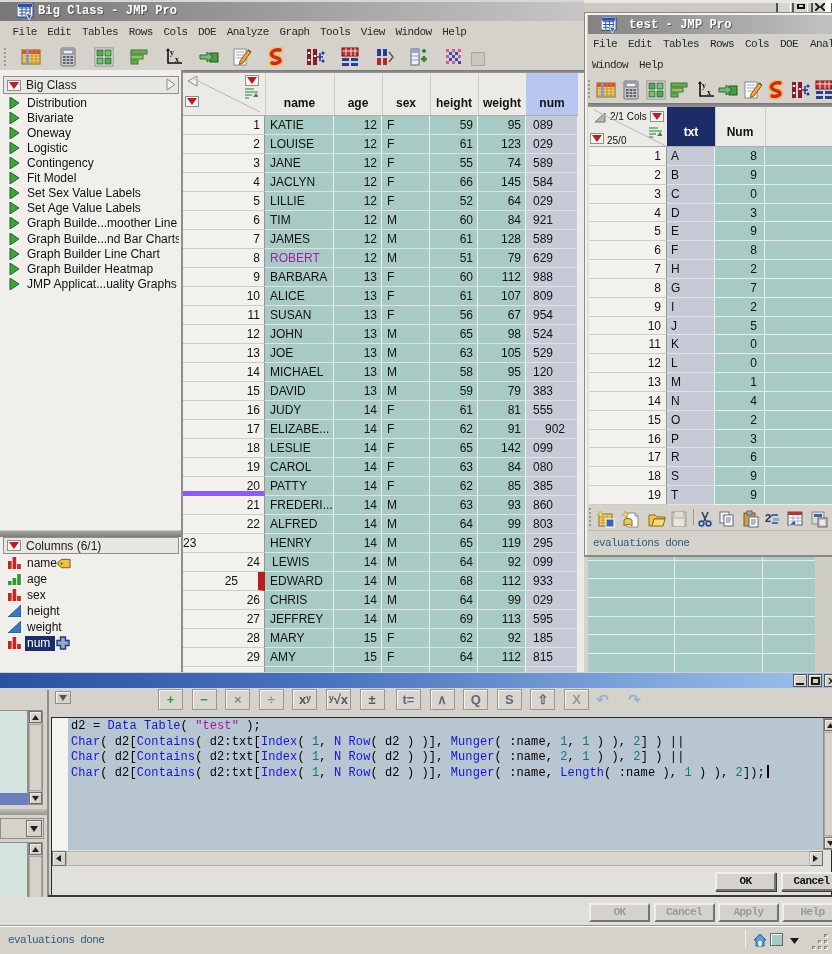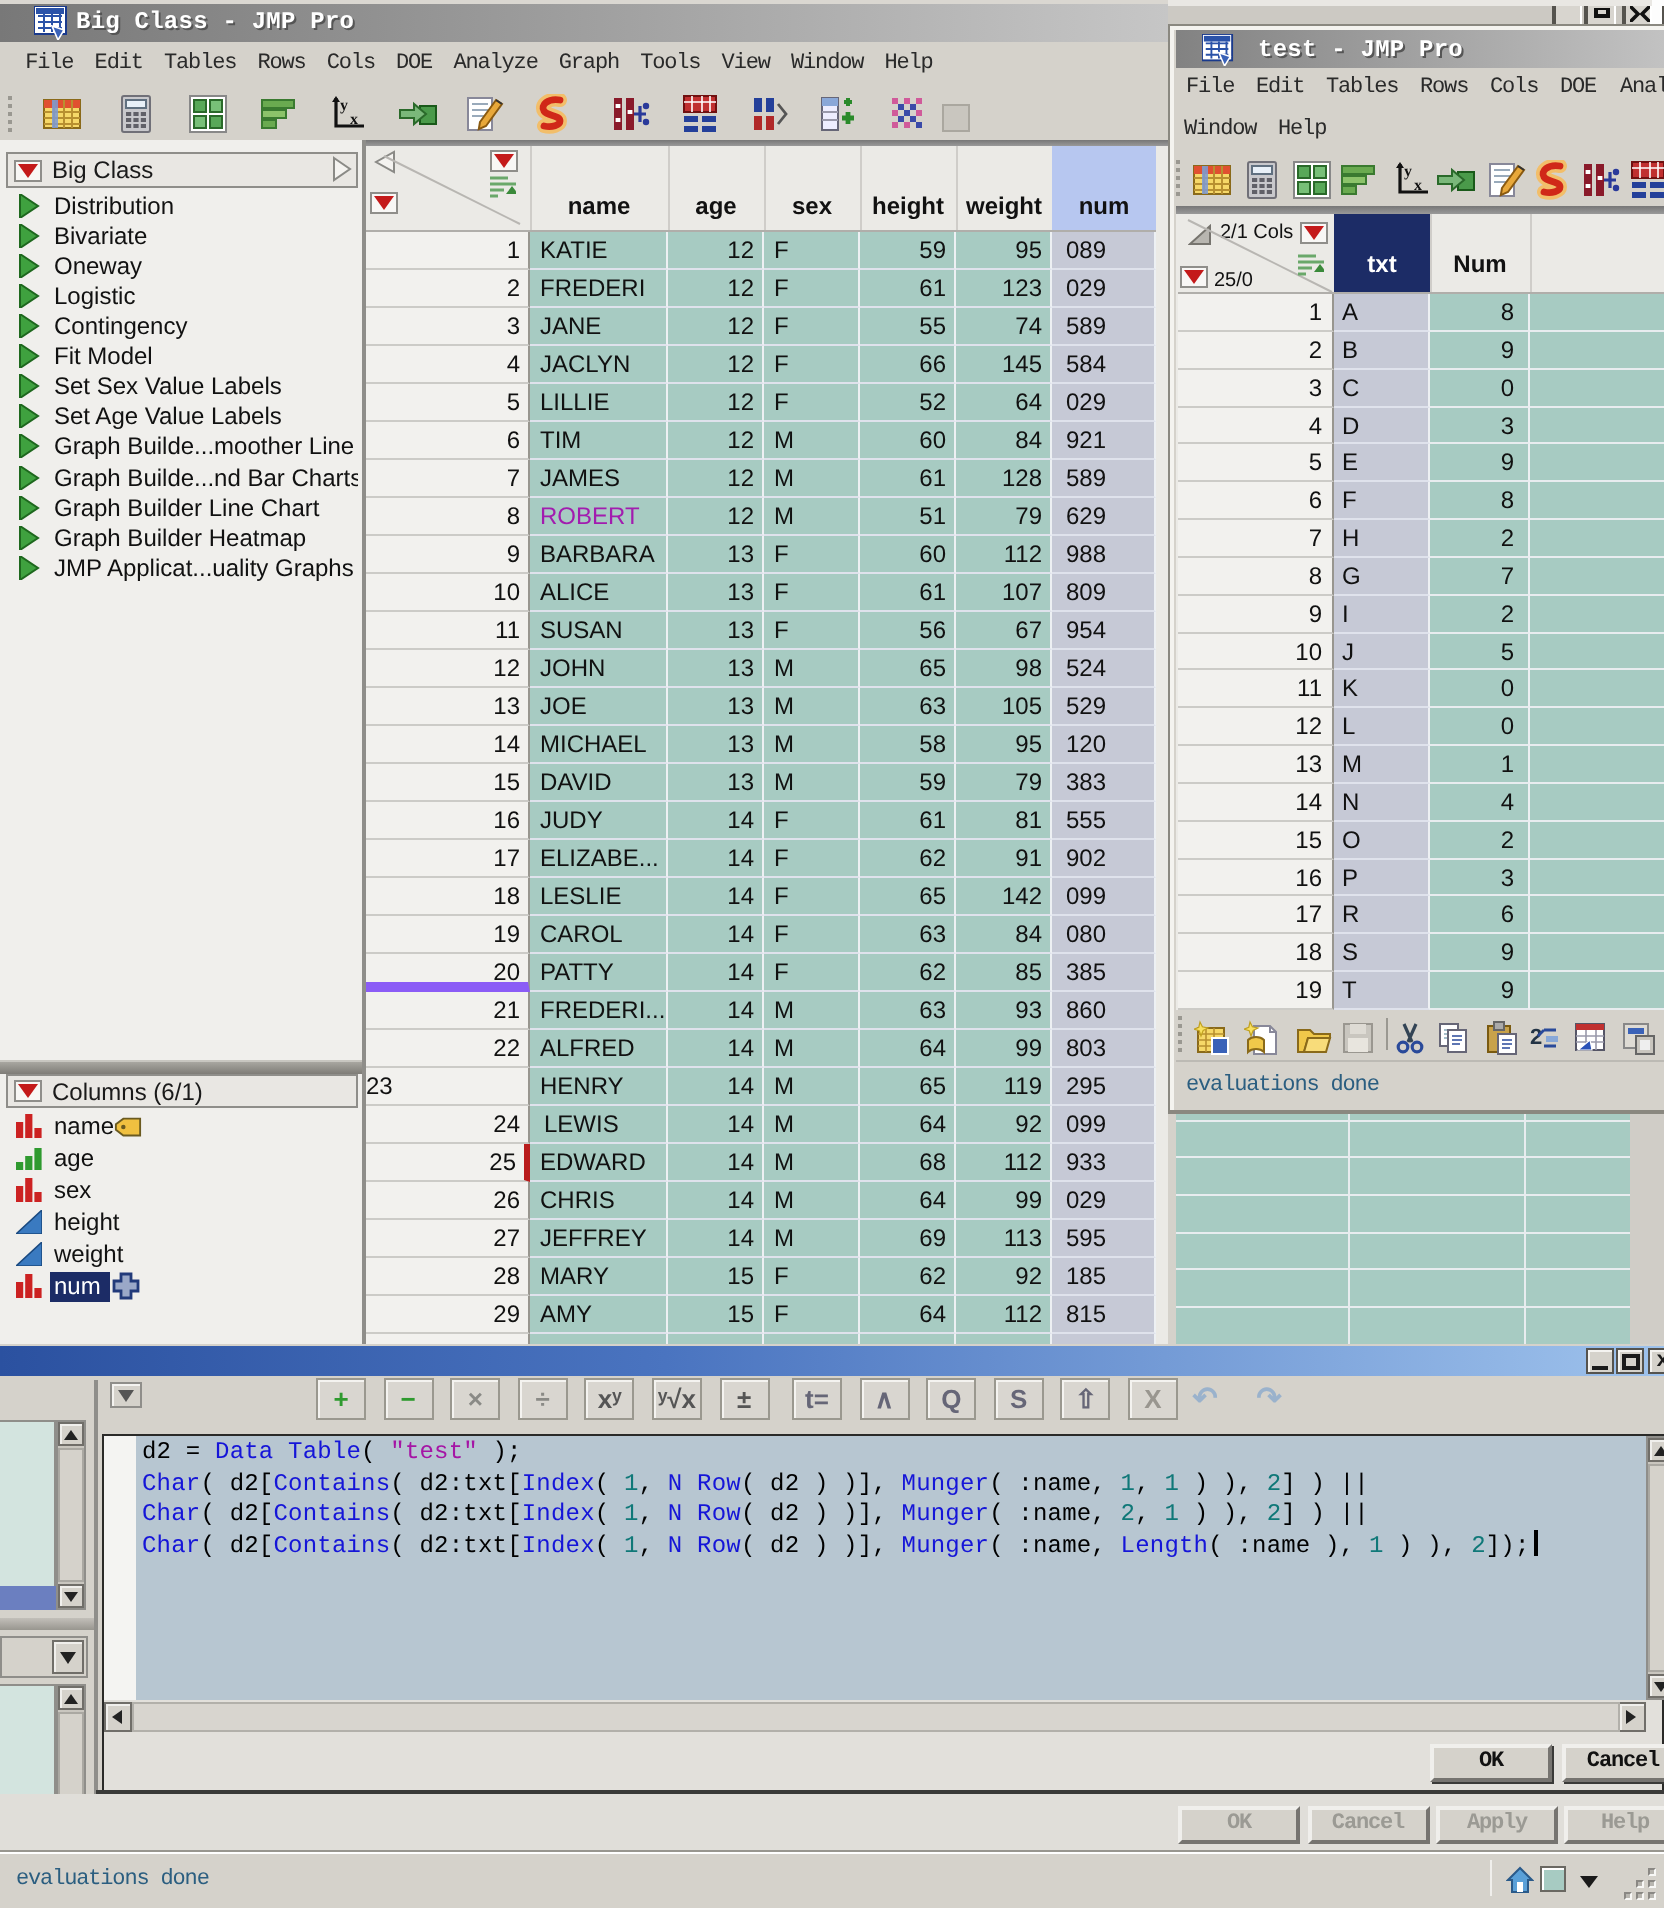--- a/index.html
+++ b/index.html
@@ -307,21 +307,21 @@
     <path d="M0 0h10L5 7z" fill="#c41a1a"></path>
   </svg>
 <div style="left:183px;top:116px;width:82px;height:19px;background:#f2f1ee;border-bottom:1px solid #cccbc7;border-right:1px solid #98968f;color:#111;font-size:12px;line-height:18px;text-align:right;padding-right:4px;">1</div>
 <div style="left:265px;top:116px;width:69px;height:19px;background:#a7cbc2;border-bottom:1px solid #dfe2ec;border-right:1px solid #edf0f3;color:#111;font-size:12px;line-height:18px;text-align:left;padding-left:5px;white-space:pre;">KATIE</div>
 <div style="left:334px;top:116px;width:48px;height:19px;background:#a7cbc2;border-bottom:1px solid #dfe2ec;border-right:1px solid #edf0f3;color:#111;font-size:12px;line-height:18px;text-align:right;padding-right:4px;white-space:pre;">12</div>
 <div style="left:382px;top:116px;width:48px;height:19px;background:#a7cbc2;border-bottom:1px solid #dfe2ec;border-right:1px solid #edf0f3;color:#111;font-size:12px;line-height:18px;text-align:left;padding-left:5px;white-space:pre;">F</div>
 <div style="left:430px;top:116px;width:48px;height:19px;background:#a7cbc2;border-bottom:1px solid #dfe2ec;border-right:1px solid #edf0f3;color:#111;font-size:12px;line-height:18px;text-align:right;padding-right:4px;white-space:pre;">59</div>
 <div style="left:478px;top:116px;width:48px;height:19px;background:#a7cbc2;border-bottom:1px solid #dfe2ec;border-right:1px solid #edf0f3;color:#111;font-size:12px;line-height:18px;text-align:right;padding-right:4px;white-space:pre;">95</div>
 <div style="left:526px;top:116px;width:52px;height:19px;background:#c6c9d6;border-bottom:1px solid #dfe2ec;border-right:1px solid #edf0f3;color:#111;font-size:12px;line-height:18px;text-align:left;padding-left:7px;white-space:pre;">089</div>
 <div style="left:183px;top:135px;width:82px;height:19px;background:#f2f1ee;border-bottom:1px solid #cccbc7;border-right:1px solid #98968f;color:#111;font-size:12px;line-height:18px;text-align:right;padding-right:4px;">2</div>
-<div style="left:265px;top:135px;width:69px;height:19px;background:#a7cbc2;border-bottom:1px solid #dfe2ec;border-right:1px solid #edf0f3;color:#111;font-size:12px;line-height:18px;text-align:left;padding-left:5px;white-space:pre;">FREDERI</div>
+<div style="left:265px;top:135px;width:69px;height:19px;background:#a7cbc2;border-bottom:1px solid #dfe2ec;border-right:1px solid #edf0f3;color:#111;font-size:12px;line-height:18px;text-align:left;padding-left:5px;white-space:pre;">LOUISE</div>
 <div style="left:334px;top:135px;width:48px;height:19px;background:#a7cbc2;border-bottom:1px solid #dfe2ec;border-right:1px solid #edf0f3;color:#111;font-size:12px;line-height:18px;text-align:right;padding-right:4px;white-space:pre;">12</div>
 <div style="left:382px;top:135px;width:48px;height:19px;background:#a7cbc2;border-bottom:1px solid #dfe2ec;border-right:1px solid #edf0f3;color:#111;font-size:12px;line-height:18px;text-align:left;padding-left:5px;white-space:pre;">F</div>
 <div style="left:430px;top:135px;width:48px;height:19px;background:#a7cbc2;border-bottom:1px solid #dfe2ec;border-right:1px solid #edf0f3;color:#111;font-size:12px;line-height:18px;text-align:right;padding-right:4px;white-space:pre;">61</div>
 <div style="left:478px;top:135px;width:48px;height:19px;background:#a7cbc2;border-bottom:1px solid #dfe2ec;border-right:1px solid #edf0f3;color:#111;font-size:12px;line-height:18px;text-align:right;padding-right:4px;white-space:pre;">123</div>
 <div style="left:526px;top:135px;width:52px;height:19px;background:#c6c9d6;border-bottom:1px solid #dfe2ec;border-right:1px solid #edf0f3;color:#111;font-size:12px;line-height:18px;text-align:left;padding-left:7px;white-space:pre;">029</div>
 <div style="left:183px;top:154px;width:82px;height:19px;background:#f2f1ee;border-bottom:1px solid #cccbc7;border-right:1px solid #98968f;color:#111;font-size:12px;line-height:18px;text-align:right;padding-right:4px;">3</div>
 <div style="left:265px;top:154px;width:69px;height:19px;background:#a7cbc2;border-bottom:1px solid #dfe2ec;border-right:1px solid #edf0f3;color:#111;font-size:12px;line-height:18px;text-align:left;padding-left:5px;white-space:pre;">JANE</div>
 <div style="left:334px;top:154px;width:48px;height:19px;background:#a7cbc2;border-bottom:1px solid #dfe2ec;border-right:1px solid #edf0f3;color:#111;font-size:12px;line-height:18px;text-align:right;padding-right:4px;white-space:pre;">12</div>
 <div style="left:382px;top:154px;width:48px;height:19px;background:#a7cbc2;border-bottom:1px solid #dfe2ec;border-right:1px solid #edf0f3;color:#111;font-size:12px;line-height:18px;text-align:left;padding-left:5px;white-space:pre;">F</div>
 <div style="left:430px;top:154px;width:48px;height:19px;background:#a7cbc2;border-bottom:1px solid #dfe2ec;border-right:1px solid #edf0f3;color:#111;font-size:12px;line-height:18px;text-align:right;padding-right:4px;white-space:pre;">55</div>
@@ -417,21 +417,21 @@
 <div style="left:382px;top:401px;width:48px;height:19px;background:#a7cbc2;border-bottom:1px solid #dfe2ec;border-right:1px solid #edf0f3;color:#111;font-size:12px;line-height:18px;text-align:left;padding-left:5px;white-space:pre;">F</div>
 <div style="left:430px;top:401px;width:48px;height:19px;background:#a7cbc2;border-bottom:1px solid #dfe2ec;border-right:1px solid #edf0f3;color:#111;font-size:12px;line-height:18px;text-align:right;padding-right:4px;white-space:pre;">61</div>
 <div style="left:478px;top:401px;width:48px;height:19px;background:#a7cbc2;border-bottom:1px solid #dfe2ec;border-right:1px solid #edf0f3;color:#111;font-size:12px;line-height:18px;text-align:right;padding-right:4px;white-space:pre;">81</div>
 <div style="left:526px;top:401px;width:52px;height:19px;background:#c6c9d6;border-bottom:1px solid #dfe2ec;border-right:1px solid #edf0f3;color:#111;font-size:12px;line-height:18px;text-align:left;padding-left:7px;white-space:pre;">555</div>
 <div style="left:183px;top:420px;width:82px;height:19px;background:#f2f1ee;border-bottom:1px solid #cccbc7;border-right:1px solid #98968f;color:#111;font-size:12px;line-height:18px;text-align:right;padding-right:4px;">17</div>
 <div style="left:265px;top:420px;width:69px;height:19px;background:#a7cbc2;border-bottom:1px solid #dfe2ec;border-right:1px solid #edf0f3;color:#111;font-size:12px;line-height:18px;text-align:left;padding-left:5px;white-space:pre;">ELIZABE...</div>
 <div style="left:334px;top:420px;width:48px;height:19px;background:#a7cbc2;border-bottom:1px solid #dfe2ec;border-right:1px solid #edf0f3;color:#111;font-size:12px;line-height:18px;text-align:right;padding-right:4px;white-space:pre;">14</div>
 <div style="left:382px;top:420px;width:48px;height:19px;background:#a7cbc2;border-bottom:1px solid #dfe2ec;border-right:1px solid #edf0f3;color:#111;font-size:12px;line-height:18px;text-align:left;padding-left:5px;white-space:pre;">F</div>
 <div style="left:430px;top:420px;width:48px;height:19px;background:#a7cbc2;border-bottom:1px solid #dfe2ec;border-right:1px solid #edf0f3;color:#111;font-size:12px;line-height:18px;text-align:right;padding-right:4px;white-space:pre;">62</div>
 <div style="left:478px;top:420px;width:48px;height:19px;background:#a7cbc2;border-bottom:1px solid #dfe2ec;border-right:1px solid #edf0f3;color:#111;font-size:12px;line-height:18px;text-align:right;padding-right:4px;white-space:pre;">91</div>
-<div style="left:526px;top:420px;width:52px;height:19px;background:#c6c9d6;border-bottom:1px solid #dfe2ec;border-right:1px solid #edf0f3;color:#111;font-size:12px;line-height:18px;text-align:left;padding-left:7px;white-space:pre;">902</div>
+<div style="left:526px;top:420px;width:52px;height:19px;background:#c6c9d6;border-bottom:1px solid #dfe2ec;border-right:1px solid #edf0f3;color:#111;font-size:12px;line-height:18px;text-align:center;padding-left:7px;white-space:pre;">902</div>
 <div style="left:183px;top:439px;width:82px;height:19px;background:#f2f1ee;border-bottom:1px solid #cccbc7;border-right:1px solid #98968f;color:#111;font-size:12px;line-height:18px;text-align:right;padding-right:4px;">18</div>
 <div style="left:265px;top:439px;width:69px;height:19px;background:#a7cbc2;border-bottom:1px solid #dfe2ec;border-right:1px solid #edf0f3;color:#111;font-size:12px;line-height:18px;text-align:left;padding-left:5px;white-space:pre;">LESLIE</div>
 <div style="left:334px;top:439px;width:48px;height:19px;background:#a7cbc2;border-bottom:1px solid #dfe2ec;border-right:1px solid #edf0f3;color:#111;font-size:12px;line-height:18px;text-align:right;padding-right:4px;white-space:pre;">14</div>
 <div style="left:382px;top:439px;width:48px;height:19px;background:#a7cbc2;border-bottom:1px solid #dfe2ec;border-right:1px solid #edf0f3;color:#111;font-size:12px;line-height:18px;text-align:left;padding-left:5px;white-space:pre;">F</div>
 <div style="left:430px;top:439px;width:48px;height:19px;background:#a7cbc2;border-bottom:1px solid #dfe2ec;border-right:1px solid #edf0f3;color:#111;font-size:12px;line-height:18px;text-align:right;padding-right:4px;white-space:pre;">65</div>
 <div style="left:478px;top:439px;width:48px;height:19px;background:#a7cbc2;border-bottom:1px solid #dfe2ec;border-right:1px solid #edf0f3;color:#111;font-size:12px;line-height:18px;text-align:right;padding-right:4px;white-space:pre;">142</div>
 <div style="left:526px;top:439px;width:52px;height:19px;background:#c6c9d6;border-bottom:1px solid #dfe2ec;border-right:1px solid #edf0f3;color:#111;font-size:12px;line-height:18px;text-align:left;padding-left:7px;white-space:pre;">099</div>
 <div style="left:183px;top:458px;width:82px;height:19px;background:#f2f1ee;border-bottom:1px solid #cccbc7;border-right:1px solid #98968f;color:#111;font-size:12px;line-height:18px;text-align:right;padding-right:4px;">19</div>
 <div style="left:265px;top:458px;width:69px;height:19px;background:#a7cbc2;border-bottom:1px solid #dfe2ec;border-right:1px solid #edf0f3;color:#111;font-size:12px;line-height:18px;text-align:left;padding-left:5px;white-space:pre;">CAROL</div>
 <div style="left:334px;top:458px;width:48px;height:19px;background:#a7cbc2;border-bottom:1px solid #dfe2ec;border-right:1px solid #edf0f3;color:#111;font-size:12px;line-height:18px;text-align:right;padding-right:4px;white-space:pre;">14</div>
@@ -467,21 +467,21 @@
 <div style="left:430px;top:534px;width:48px;height:19px;background:#a7cbc2;border-bottom:1px solid #dfe2ec;border-right:1px solid #edf0f3;color:#111;font-size:12px;line-height:18px;text-align:right;padding-right:4px;white-space:pre;">65</div>
 <div style="left:478px;top:534px;width:48px;height:19px;background:#a7cbc2;border-bottom:1px solid #dfe2ec;border-right:1px solid #edf0f3;color:#111;font-size:12px;line-height:18px;text-align:right;padding-right:4px;white-space:pre;">119</div>
 <div style="left:526px;top:534px;width:52px;height:19px;background:#c6c9d6;border-bottom:1px solid #dfe2ec;border-right:1px solid #edf0f3;color:#111;font-size:12px;line-height:18px;text-align:left;padding-left:7px;white-space:pre;">295</div>
 <div style="left:183px;top:553px;width:82px;height:19px;background:#f2f1ee;border-bottom:1px solid #cccbc7;border-right:1px solid #98968f;color:#111;font-size:12px;line-height:18px;text-align:right;padding-right:4px;">24</div>
 <div style="left:265px;top:553px;width:69px;height:19px;background:#a7cbc2;border-bottom:1px solid #dfe2ec;border-right:1px solid #edf0f3;color:#111;font-size:12px;line-height:18px;text-align:left;padding-left:7px;white-space:pre;">LEWIS</div>
 <div style="left:334px;top:553px;width:48px;height:19px;background:#a7cbc2;border-bottom:1px solid #dfe2ec;border-right:1px solid #edf0f3;color:#111;font-size:12px;line-height:18px;text-align:right;padding-right:4px;white-space:pre;">14</div>
 <div style="left:382px;top:553px;width:48px;height:19px;background:#a7cbc2;border-bottom:1px solid #dfe2ec;border-right:1px solid #edf0f3;color:#111;font-size:12px;line-height:18px;text-align:left;padding-left:5px;white-space:pre;">M</div>
 <div style="left:430px;top:553px;width:48px;height:19px;background:#a7cbc2;border-bottom:1px solid #dfe2ec;border-right:1px solid #edf0f3;color:#111;font-size:12px;line-height:18px;text-align:right;padding-right:4px;white-space:pre;">64</div>
 <div style="left:478px;top:553px;width:48px;height:19px;background:#a7cbc2;border-bottom:1px solid #dfe2ec;border-right:1px solid #edf0f3;color:#111;font-size:12px;line-height:18px;text-align:right;padding-right:4px;white-space:pre;">92</div>
 <div style="left:526px;top:553px;width:52px;height:19px;background:#c6c9d6;border-bottom:1px solid #dfe2ec;border-right:1px solid #edf0f3;color:#111;font-size:12px;line-height:18px;text-align:left;padding-left:7px;white-space:pre;">099</div>
-<div style="left:183px;top:572px;width:82px;height:19px;background:#f2f1ee;border-bottom:1px solid #cccbc7;border-right:3px solid #b91c1c;color:#111;font-size:12px;line-height:18px;text-align:right;padding-right:4px;">25</div>
+<div style="left:183px;top:572px;width:82px;height:19px;background:#f2f1ee;border-bottom:1px solid #cccbc7;border-right:7px solid #b91c1c;color:#111;font-size:12px;line-height:18px;text-align:right;padding-right:20px;">25</div>
 <div style="left:265px;top:572px;width:69px;height:19px;background:#a7cbc2;border-bottom:1px solid #dfe2ec;border-right:1px solid #edf0f3;color:#111;font-size:12px;line-height:18px;text-align:left;padding-left:5px;white-space:pre;">EDWARD</div>
 <div style="left:334px;top:572px;width:48px;height:19px;background:#a7cbc2;border-bottom:1px solid #dfe2ec;border-right:1px solid #edf0f3;color:#111;font-size:12px;line-height:18px;text-align:right;padding-right:4px;white-space:pre;">14</div>
 <div style="left:382px;top:572px;width:48px;height:19px;background:#a7cbc2;border-bottom:1px solid #dfe2ec;border-right:1px solid #edf0f3;color:#111;font-size:12px;line-height:18px;text-align:left;padding-left:5px;white-space:pre;">M</div>
 <div style="left:430px;top:572px;width:48px;height:19px;background:#a7cbc2;border-bottom:1px solid #dfe2ec;border-right:1px solid #edf0f3;color:#111;font-size:12px;line-height:18px;text-align:right;padding-right:4px;white-space:pre;">68</div>
 <div style="left:478px;top:572px;width:48px;height:19px;background:#a7cbc2;border-bottom:1px solid #dfe2ec;border-right:1px solid #edf0f3;color:#111;font-size:12px;line-height:18px;text-align:right;padding-right:4px;white-space:pre;">112</div>
 <div style="left:526px;top:572px;width:52px;height:19px;background:#c6c9d6;border-bottom:1px solid #dfe2ec;border-right:1px solid #edf0f3;color:#111;font-size:12px;line-height:18px;text-align:left;padding-left:7px;white-space:pre;">933</div>
 <div style="left:183px;top:591px;width:82px;height:19px;background:#f2f1ee;border-bottom:1px solid #cccbc7;border-right:1px solid #98968f;color:#111;font-size:12px;line-height:18px;text-align:right;padding-right:4px;">26</div>
 <div style="left:265px;top:591px;width:69px;height:19px;background:#a7cbc2;border-bottom:1px solid #dfe2ec;border-right:1px solid #edf0f3;color:#111;font-size:12px;line-height:18px;text-align:left;padding-left:5px;white-space:pre;">CHRIS</div>
 <div style="left:334px;top:591px;width:48px;height:19px;background:#a7cbc2;border-bottom:1px solid #dfe2ec;border-right:1px solid #edf0f3;color:#111;font-size:12px;line-height:18px;text-align:right;padding-right:4px;white-space:pre;">14</div>
 <div style="left:382px;top:591px;width:48px;height:19px;background:#a7cbc2;border-bottom:1px solid #dfe2ec;border-right:1px solid #edf0f3;color:#111;font-size:12px;line-height:18px;text-align:left;padding-left:5px;white-space:pre;">M</div>

